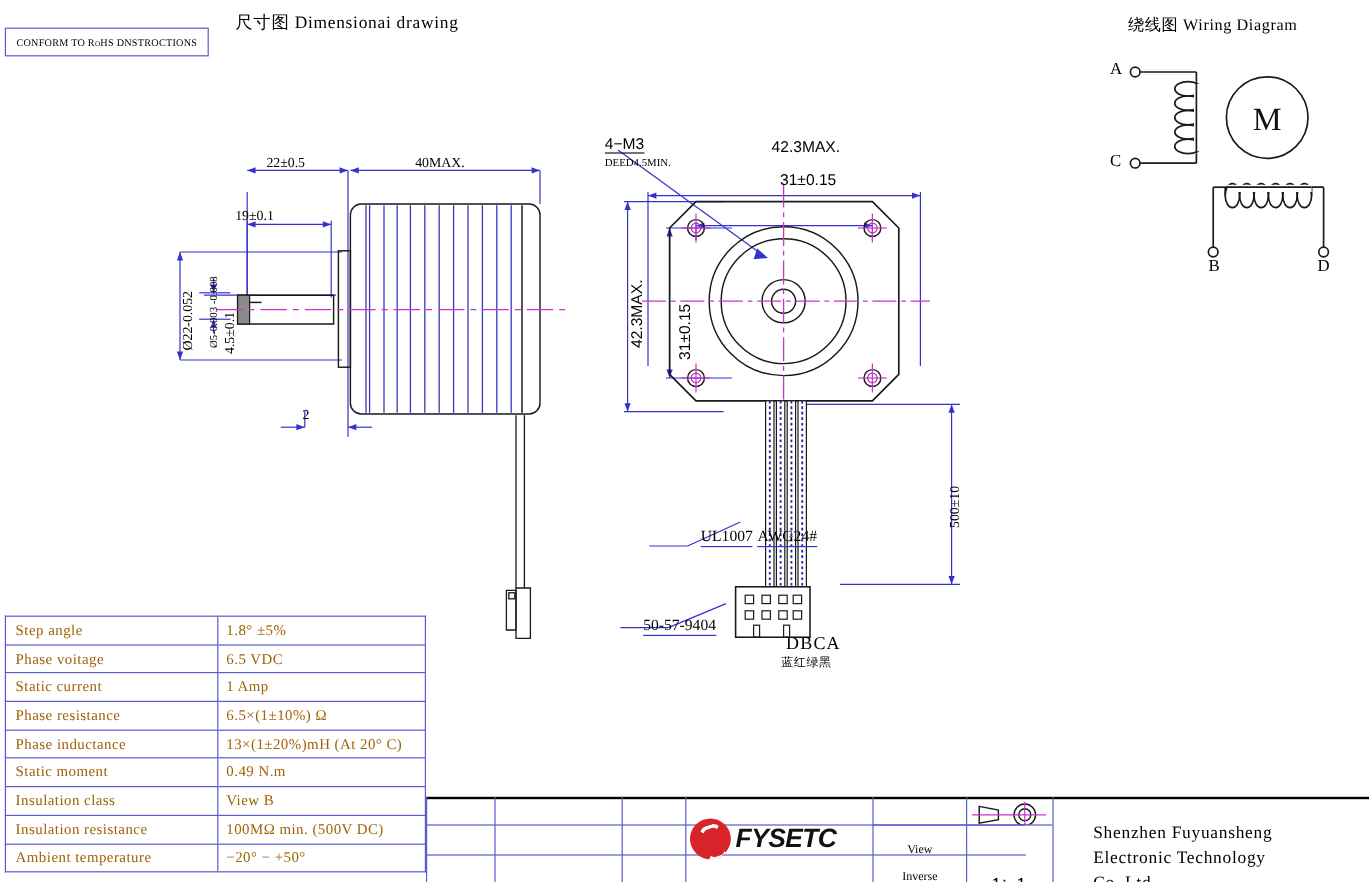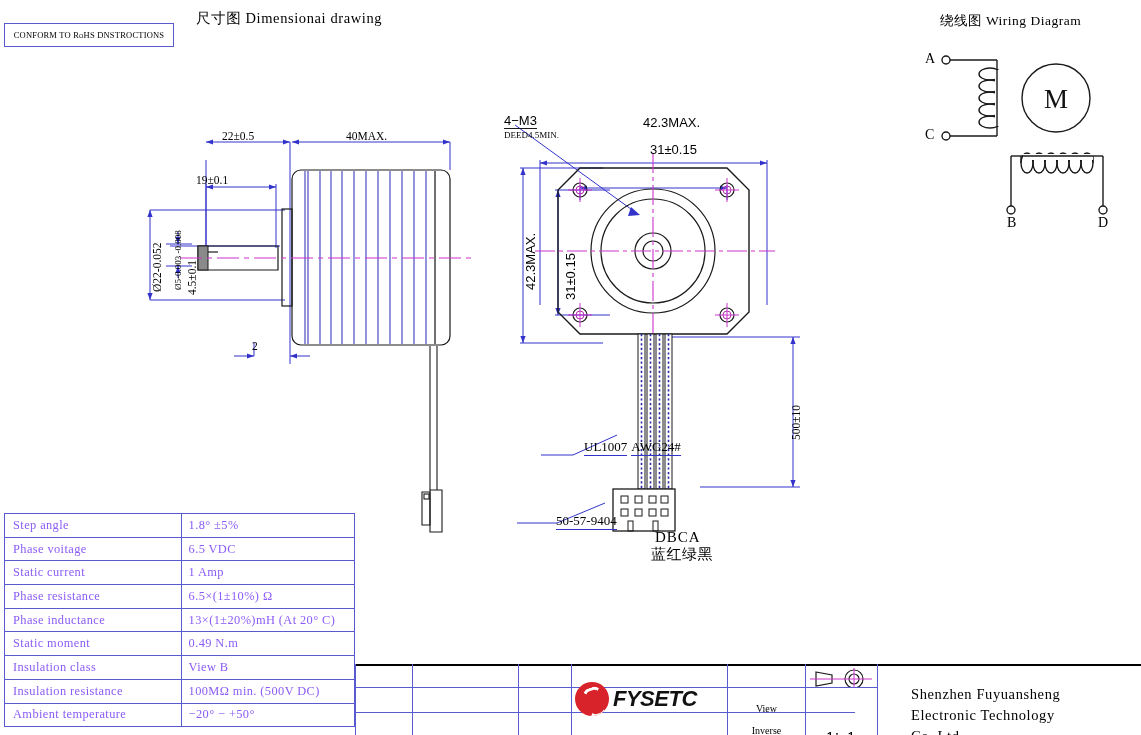--- a/index.html
+++ b/index.html
@@ -19,21 +19,21 @@
   
   .dimtxt{font-size:11.5px;font-family:"Liberation Serif",serif;white-space:nowrap;color:#000;}
   .dimtxt-s{font-size:9px;font-family:"Liberation Serif",serif;white-space:nowrap;color:#000;}
   .dimtxt-b{font-size:13px;font-family:"Liberation Sans",sans-serif;white-space:nowrap;color:#000;}
   .vert{transform-origin:0 0;}
 
   
   #spec-table{left:4px;top:513px;width:351px;border-collapse:collapse;}
   #spec-table td{border:1px solid #5a5ad0;height:22.7px;padding:0 0 0 8px;
                  font-size:12.4px;font-family:"Liberation Serif",serif;
-                 letter-spacing:.4px;white-space:nowrap;color:#8b5cf6;}
+                 letter-spacing:.4px;white-space:nowrap;color:#a16207;}
   #spec-table td.k{width:175px;}
   #spec-table td.v{width:168px;padding-left:7px;}
 
   
   #title-block{left:355px;top:664px;width:786px;height:71px;}
   .tb-line{position:absolute;background:#5a5ad0;}
   .tb-top{left:0;top:0;width:786px;height:1.6px;background:#000;}
   #logo-wrap{position:absolute;left:220px;top:16px;width:120px;height:38px;
              display:flex;align-items:center;gap:4px;}
   #logo-mark{width:34px;height:34px;border-radius:50%;background:#d8232a;
@@ -264,24 +264,24 @@
 <div class="abs dimtxt-b" style="left:650px;top:142px;">31±0.15</div>
 <div class="abs dimtxt-b vert" style="left:523px;top:290px;transform:rotate(-90deg);">42.3MAX.</div>
 <div class="abs dimtxt-b vert" style="left:563px;top:300px;transform:rotate(-90deg);">31±0.15</div>
 <div class="abs dimtxt vert" style="left:790px;top:440px;transform:rotate(-90deg);">500±10</div>
 
 <div class="abs" style="left:584px;top:434px;">
   <div class="dimtxt" style="font-size:13px;border-bottom:1.1px solid #3333cc;display:inline-block;">UL1007</div>
   <div class="dimtxt" style="font-size:13px;border-bottom:1.1px solid #3333cc;display:inline-block;margin-top:5px;">AWG24#</div>
 </div>
 
-<div class="abs dimtxt" style="left:556px;top:513px;font-size:13px;border-bottom:1.1px solid #3333cc;">50-57-9404</div>
+<div class="abs dimtxt" style="left:536px;top:513px;font-size:13px;border-bottom:1.1px solid #3333cc;">50-57-9404</div>
 
 <div class="abs dimtxt" style="left:655px;top:529px;font-size:15px;letter-spacing:1px;text-align:center;">DBCA</div>
-<div class="abs dimtxt" style="left:651px;top:545px;font-size:15px;letter-spacing:.5px;">蓝红绿黑</div>
+<div class="abs dimtxt" style="left:651px;top:545px;font-size:10px;letter-spacing:.5px;">蓝红绿黑</div>
 
 <svg class="abs" style="left:915px;top:40px;" width="215" height="200">
   <g fill="none" stroke="#1a1a1a" stroke-width="1.4">
 
     <circle cx="31" cy="20" r="4" fill="#fff"></circle>
     <line x1="35" y1="20" x2="82" y2="20"></line>
     <line x1="82" y1="20" x2="82" y2="28"></line>
 
     <ellipse cx="75" cy="34" rx="11" ry="6"></ellipse>
     <ellipse cx="75" cy="46" rx="11" ry="6"></ellipse>

